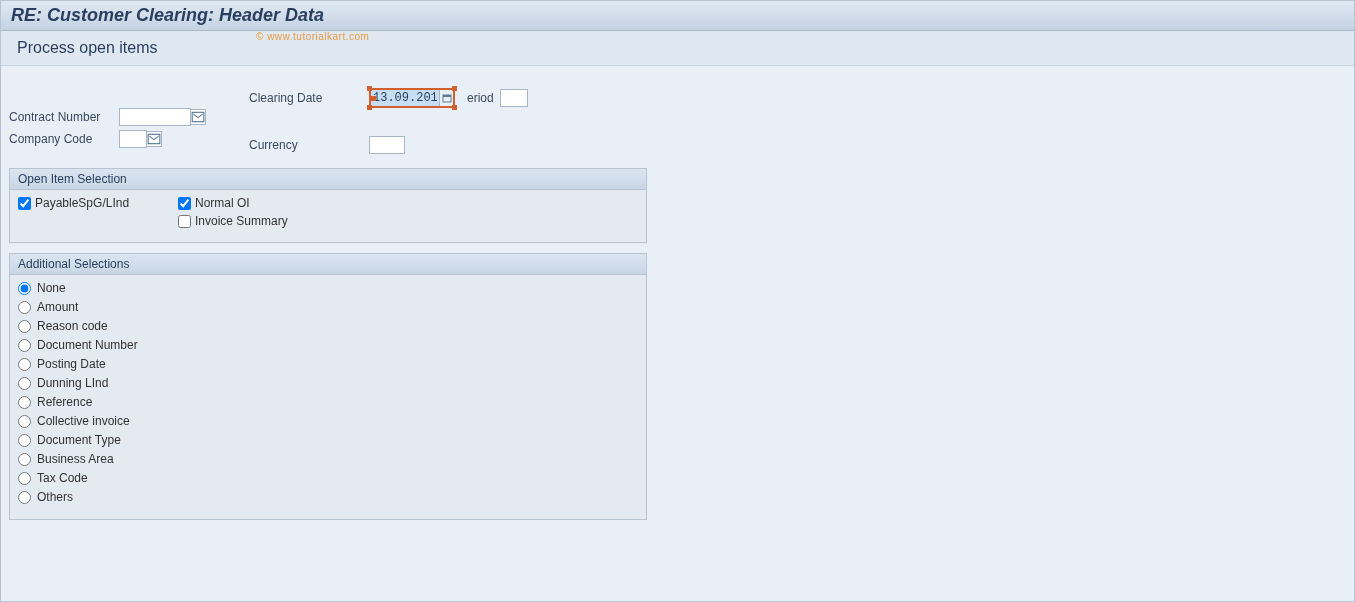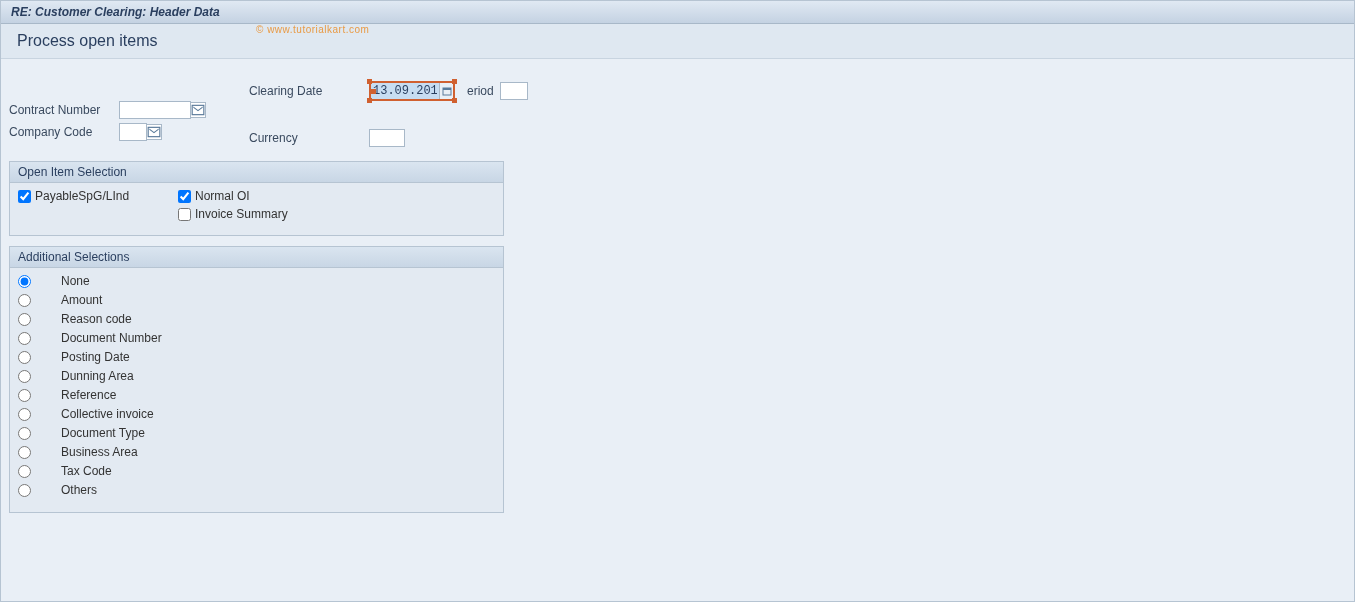--- a/index.html
+++ b/index.html
@@ -17,21 +17,21 @@
       background: #ffffff;
       display: flex;
       flex-direction: column;
     }
     .title-bar {
       background: linear-gradient(to bottom, #e0e9f3 0%, #c4d2e2 100%);
       border-bottom: 1px solid #a8b8c8;
       padding: 4px 10px;
       font-weight: bold;
       font-style: italic;
-      font-size: 12px;
+      font-size: 18px;
       color: #2a3f5f;
     }
     .toolbar {
       background: #dfe8f1;
       border-bottom: 1px solid #c8d4e0;
       padding: 6px 10px;
       display: flex;
       align-items: center;
       gap: 20px;
       position: relative;
@@ -128,21 +128,21 @@
       border-left: 1px solid #a8b8c8;
       display: inline-flex;
       align-items: center;
       justify-content: center;
     }
     .date-btn svg { width:10px; height:10px; }
     .group-box {
       border: 1px solid #b6c4d2;
       background: #e3eaf2;
       margin-bottom: 10px;
-      width: 495px;
+      width: 638px;
     }
     .group-title {
       background: linear-gradient(to bottom, #dae5f0 0%, #c8d6e5 100%);
       padding: 3px 8px;
       font-size: 12px;
       color: #2a3f5f;
       border-bottom: 1px solid #b6c4d2;
     }
     .group-body {
       padding: 6px 8px 10px 8px;
@@ -160,21 +160,20 @@
       margin-bottom: 4px;
     }
     .checkbox-line input[type=checkbox] {
       margin: 0 4px 0 0;
       width: 13px; height: 13px;
     }
     .radio-line {
       display: flex;
       align-items: center;
       margin-bottom: 5px;
-      gap: 24px;
     }
     .radio-line input[type=radio] {
       margin: 0 6px 0 0;
       width: 13px; height: 13px;
     }
     .period-label {
       color: #3a4a5f;
       margin: 0 6px 0 12px;
     }
     .lookup-icon {
@@ -287,21 +286,21 @@
         <div class="radio-line">
           <input type="radio" name="addsel" style="">
           <span>Document Number</span>
         </div>
         <div class="radio-line">
           <input type="radio" name="addsel" style="">
           <span>Posting Date</span>
         </div>
         <div class="radio-line">
           <input type="radio" name="addsel" style="">
-          <span>Dunning Area</span>
+          <span>Dunning LInd</span>
         </div>
         <div class="radio-line">
           <input type="radio" name="addsel" style="">
           <span>Reference</span>
         </div>
         <div class="radio-line">
           <input type="radio" name="addsel" style="">
           <span>Collective invoice</span>
         </div>
         <div class="radio-line">

